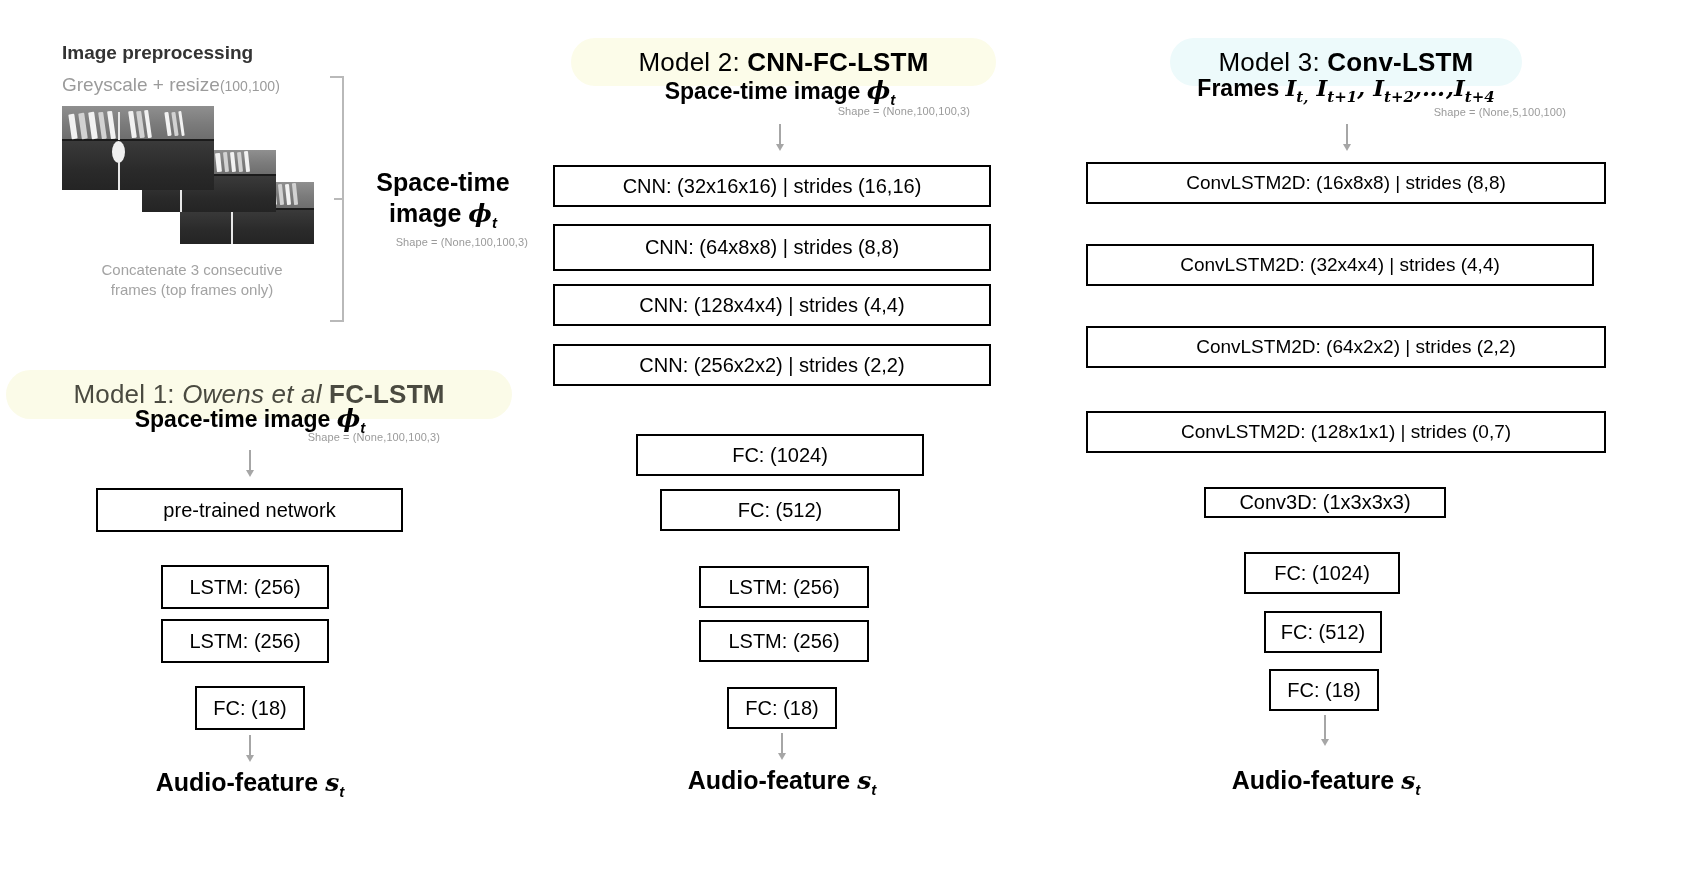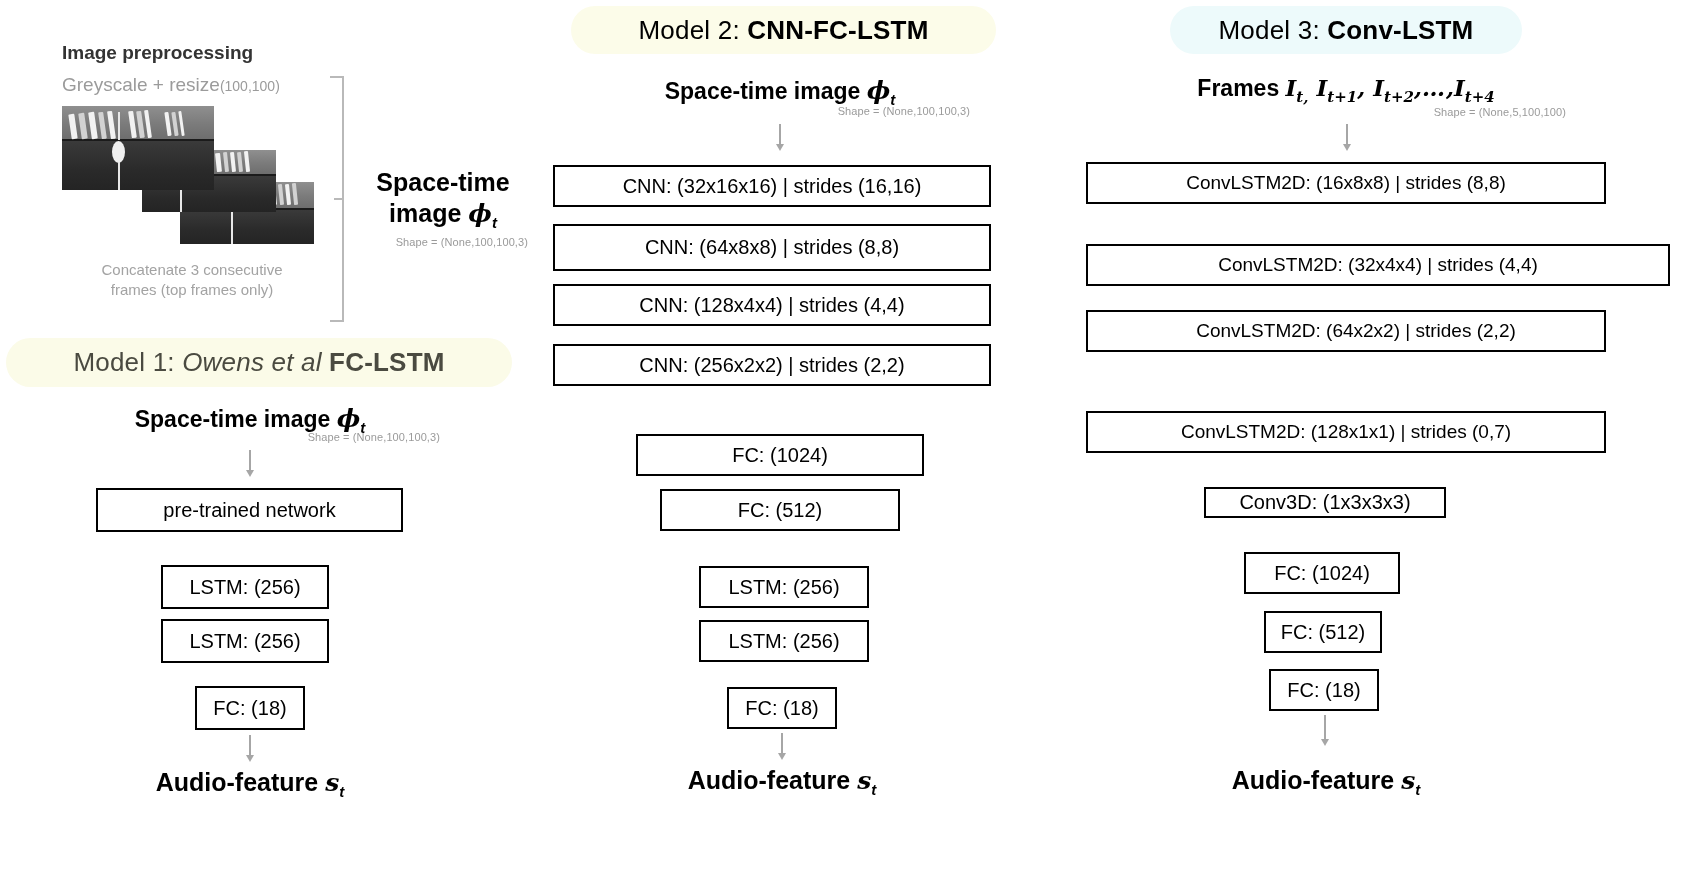--- a/index.html
+++ b/index.html
@@ -17,20 +17,21 @@
   }
 
   
   .pill {
     position: absolute;
     border-radius: 30px;
     display: flex;
     align-items: center;
     justify-content: center;
     white-space: nowrap;
+    margin-top: 32px;
   }
   .pill-text {
     font-size: 26px;
     letter-spacing: 0.2px;
   }
   .pill-text .b { font-weight: bold; }
   .pill-text .i { font-style: italic; }
 
   
   .ttl {
@@ -301,22 +302,22 @@
 <div class="ttl" style="left:1126px; top:74px; width:440px;">
   <span>Frames </span><span style="font-family:'DejaVu Serif',serif; font-style:italic; font-weight:bold;">I<span class="sub">t,</span>
         I<span class="sub">t+1</span>, I<span class="sub">t+2</span>,<span style="letter-spacing:1px;">…</span>,I<span class="sub">t+4</span></span>
 </div>
 <div class="shape" style="left:1126px; top:106px; width:440px;">Shape = (None,5,100,100)</div>
 
 <div class="arrow-line" style="left:1346px; top:124px; height:22px;"></div>
 <div class="arrow-head" style="left:1343px; top:144px;"></div>
 
 <div class="box small" style="left:1086px; top:162px; width:520px; height:42px;">ConvLSTM2D: (16x8x8) | strides (8,8)</div>
-<div class="box small" style="left:1086px; top:244px; width:584px; height:42px;">ConvLSTM2D: (32x4x4) | strides (4,4)</div>
-<div class="box small" style="left:1086px; top:310px; width:520px; height:42px;padding-left:20px;">ConvLSTM2D: (64x2x2) | strides (2,2)</div>
+<div class="box small" style="left:1086px; top:244px; width:508px; height:42px;">ConvLSTM2D: (32x4x4) | strides (4,4)</div>
+<div class="box small" style="left:1086px; top:326px; width:520px; height:42px;padding-left:20px;">ConvLSTM2D: (64x2x2) | strides (2,2)</div>
 <div class="box small" style="left:1086px; top:411px; width:520px; height:42px;">ConvLSTM2D: (128x1x1) | strides (0,7)</div>
 
 <div class="box" style="left:1204px; top:487px; width:242px; height:31px;">Conv3D: (1x3x3x3)</div>
 <div class="box" style="left:1244px; top:552px; width:156px; height:42px;">FC: (1024)</div>
 <div class="box" style="left:1264px; top:611px; width:118px; height:42px;">FC: (512)</div>
 <div class="box" style="left:1269px; top:669px; width:110px; height:42px;">FC: (18)</div>
 
 <div class="arrow-line" style="left:1324px; top:715px; height:26px;"></div>
 <div class="arrow-head" style="left:1321px; top:739px;"></div>
 

